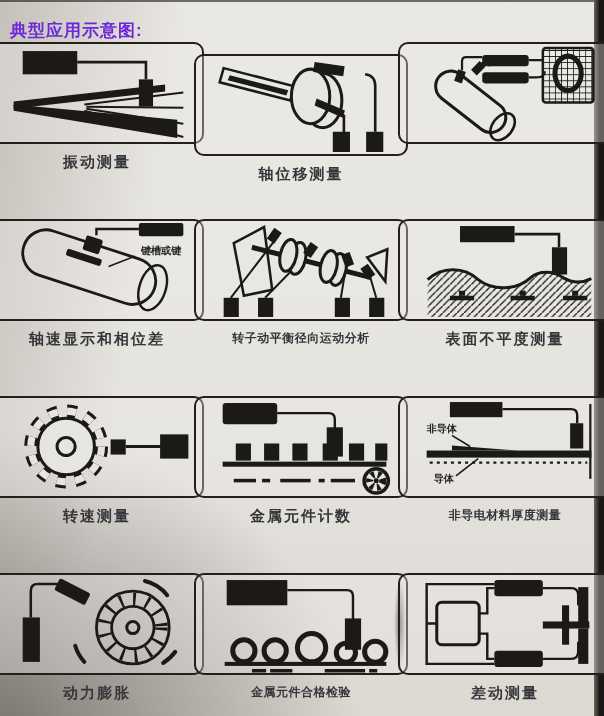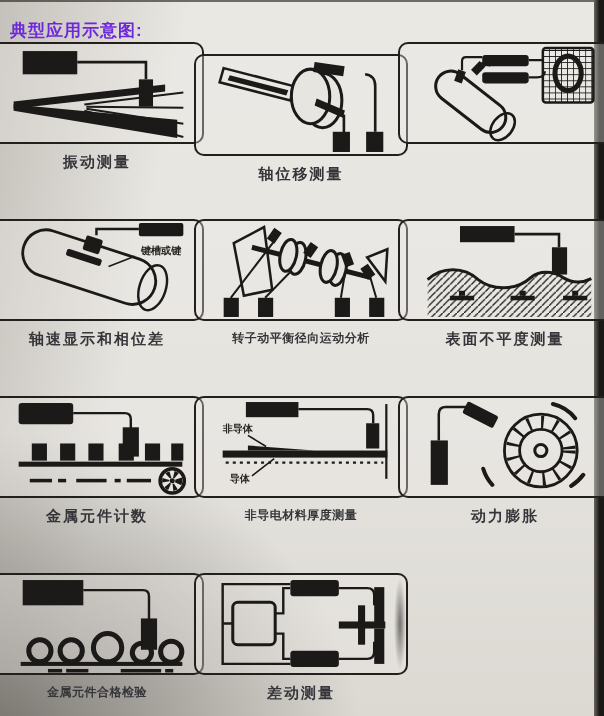--- a/index.html
+++ b/index.html
@@ -169,20 +169,34 @@
           <rect x="88" y="74" width="24" height="4.5"></rect>
             <rect x="97" y="69" width="6" height="5"></rect>
           <rect x="140" y="74" width="24" height="4.5"></rect>
             <rect x="149" y="69" width="6" height="5"></rect>
         </g>
       </svg>
     </div>
     <figcaption class="caption">表面不平度测量</figcaption>
   </figure>
 
+  <figure class="cell" style="margin:0">
+    <div class="panel">
+      <svg viewBox="0 0 173 97">
+        <circle cx="52" cy="48" r="35" fill="none" stroke="#1b1a18" stroke-width="13" stroke-dasharray="9.2 9.2"></circle>
+        <circle cx="52" cy="48" r="35" fill="none" stroke="#e7e5e0" stroke-width="7" stroke-dasharray="9.2 9.2"></circle>
+        <circle cx="52" cy="48" r="28" fill="#e7e5e0" stroke="#1b1a18" stroke-width="3"></circle>
+        <circle cx="52" cy="48" r="9" fill="none" stroke="#1b1a18" stroke-width="3"></circle>
+        <rect class="ink" x="96" y="41" width="15" height="15"></rect>
+        <path class="ln" d="M111,48 H146" stroke-width="3"></path>
+        <rect class="ink" x="145" y="36" width="28" height="24"></rect>
+      </svg>
+    </div>
+    <figcaption class="caption">转速测量</figcaption>
+  </figure>
 
   <figure class="cell" style="margin:0">
     <div class="panel">
       <svg viewBox="0 0 173 97">
         <rect class="ink" x="5" y="5" width="54" height="21" rx="3"></rect>
         <path class="ln" d="M59,15 H110 q6,0 6,6 V30" stroke-width="2.4"></path>
         <rect class="ink" x="108" y="29" width="16" height="29"></rect>
         <rect class="ink" x="5" y="63" width="162" height="5"></rect>
         <g class="ink">
           <rect x="18" y="45" width="15" height="17"></rect>

